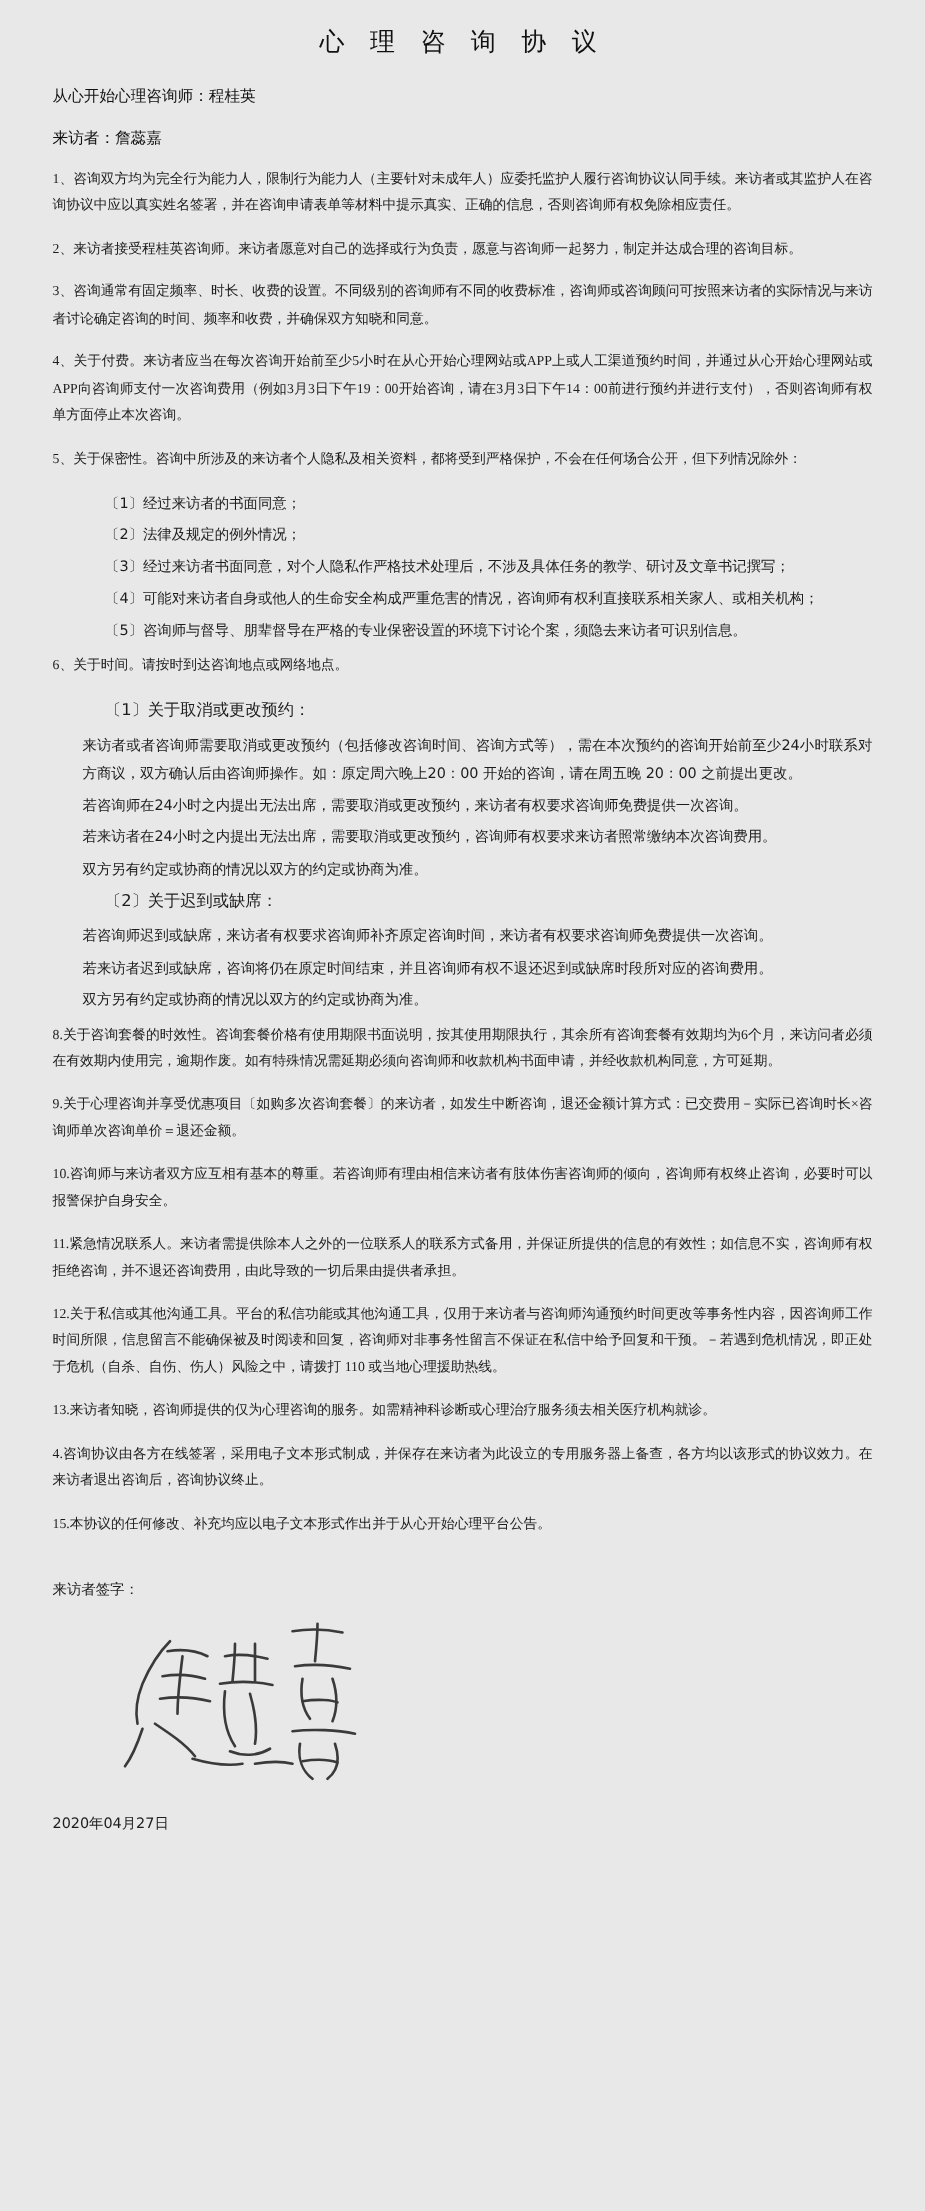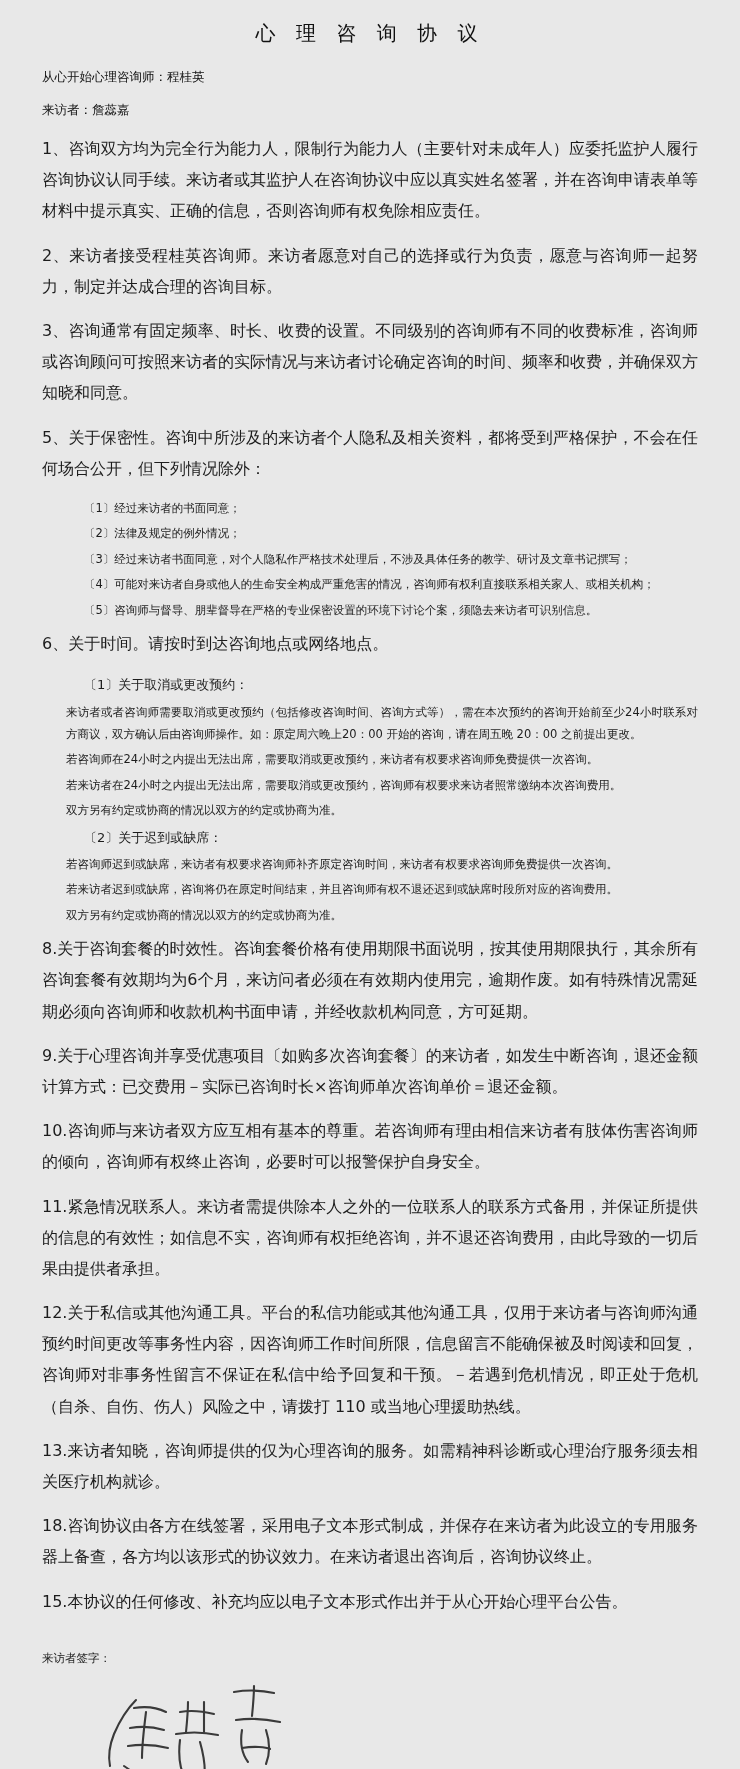--- a/index.html
+++ b/index.html
@@ -36,26 +36,27 @@
     color: #111;
     margin: 0 0 16px 0;
   }
   .line-visitor {
     font-size: 12.5px;
     font-weight: normal;
     color: #111;
     margin: 0 0 14px 0;
   }
   .clause {
-    font-size: 16px;
+    font-size: 11px;
     line-height: 1.95;
     color: #1c1c1c;
     margin: 0 0 13px 0;
     text-align: justify;
     text-justify: inter-ideograph;
+    font-family: Liberation Serif, serif;
   }
   .sub {
     font-size: 11.5px;
     line-height: 1.95;
     color: #1c1c1c;
     margin: 0 0 3px 0;
     padding-left: 42px;
     text-align: justify;
     text-justify: inter-ideograph;
   }
@@ -105,20 +106,21 @@
 <div class="page">
 
   <div class="doc-title">心 理 咨 询 协 议</div>
 
   <div class="line-counselor">从心开始心理咨询师：程桂英</div>
   <div class="line-visitor">来访者：詹蕊嘉</div>
 
   <p class="clause">1、咨询双方均为完全行为能力人，限制行为能力人（主要针对未成年人）应委托监护人履行咨询协议认同手续。来访者或其监护人在咨询协议中应以真实姓名签署，并在咨询申请表单等材料中提示真实、正确的信息，否则咨询师有权免除相应责任。</p>
   <p class="clause">2、来访者接受程桂英咨询师。来访者愿意对自己的选择或行为负责，愿意与咨询师一起努力，制定并达成合理的咨询目标。</p>
   <p class="clause">3、咨询通常有固定频率、时长、收费的设置。不同级别的咨询师有不同的收费标准，咨询师或咨询顾问可按照来访者的实际情况与来访者讨论确定咨询的时间、频率和收费，并确保双方知晓和同意。</p>
+  <p class="clause">4、关于付费。来访者应当在每次咨询开始前至少5小时在从心开始心理网站或APP上或人工渠道预约时间，并通过从心开始心理网站或APP向咨询师支付一次咨询费用（例如3月3日下午19：00开始咨询，请在3月3日下午14：00前进行预约并进行支付），否则咨询师有权单方面停止本次咨询。</p>
   <p class="clause">5、关于保密性。咨询中所涉及的来访者个人隐私及相关资料，都将受到严格保护，不会在任何场合公开，但下列情况除外：</p>
 
   <p class="sub">〔1〕经过来访者的书面同意；</p>
   <p class="sub">〔2〕法律及规定的例外情况；</p>
   <p class="sub">〔3〕经过来访者书面同意，对个人隐私作严格技术处理后，不涉及具体任务的教学、研讨及文章书记撰写；</p>
   <p class="sub">〔4〕可能对来访者自身或他人的生命安全构成严重危害的情况，咨询师有权利直接联系相关家人、或相关机构；</p>
   <p class="sub">〔5〕咨询师与督导、朋辈督导在严格的专业保密设置的环境下讨论个案，须隐去来访者可识别信息。</p>
 
   <div class="gap-sm"></div>
 
@@ -134,21 +136,21 @@
   <p class="sub-body">双方另有约定或协商的情况以双方的约定或协商为准。</p>
 
   <div class="gap-sm"></div>
 
   <p class="clause">8.关于咨询套餐的时效性。咨询套餐价格有使用期限书面说明，按其使用期限执行，其余所有咨询套餐有效期均为6个月，来访问者必须在有效期内使用完，逾期作废。如有特殊情况需延期必须向咨询师和收款机构书面申请，并经收款机构同意，方可延期。</p>
   <p class="clause">9.关于心理咨询并享受优惠项目〔如购多次咨询套餐〕的来访者，如发生中断咨询，退还金额计算方式：已交费用－实际已咨询时长×咨询师单次咨询单价＝退还金额。</p>
   <p class="clause">10.咨询师与来访者双方应互相有基本的尊重。若咨询师有理由相信来访者有肢体伤害咨询师的倾向，咨询师有权终止咨询，必要时可以报警保护自身安全。</p>
   <p class="clause">11.紧急情况联系人。来访者需提供除本人之外的一位联系人的联系方式备用，并保证所提供的信息的有效性；如信息不实，咨询师有权拒绝咨询，并不退还咨询费用，由此导致的一切后果由提供者承担。</p>
   <p class="clause">12.关于私信或其他沟通工具。平台的私信功能或其他沟通工具，仅用于来访者与咨询师沟通预约时间更改等事务性内容，因咨询师工作时间所限，信息留言不能确保被及时阅读和回复，咨询师对非事务性留言不保证在私信中给予回复和干预。－若遇到危机情况，即正处于危机（自杀、自伤、伤人）风险之中，请拨打 110 或当地心理援助热线。</p>
   <p class="clause">13.来访者知晓，咨询师提供的仅为心理咨询的服务。如需精神科诊断或心理治疗服务须去相关医疗机构就诊。</p>
-  <p class="clause">18.咨询协议由各方在线签署，采用电子文本形式制成，并保存在来访者为此设立的专用服务器上备查，各方均以该形式的协议效力。在来访者退出咨询后，咨询协议终止。</p>
+  <p class="clause">4.咨询协议由各方在线签署，采用电子文本形式制成，并保存在来访者为此设立的专用服务器上备查，各方均以该形式的协议效力。在来访者退出咨询后，咨询协议终止。</p>
   <p class="clause">15.本协议的任何修改、补充均应以电子文本形式作出并于从心开始心理平台公告。</p>
 
   <div class="sign-label">来访者签字：</div>
 
   <div class="signature-area">
     <svg class="signature-svg" width="260" height="140" viewBox="0 0 260 140">
       <g fill="none" stroke="#3a3a3a" stroke-width="2.1" stroke-linecap="round" stroke-linejoin="round">
         <path d="M52 22 C44 30, 36 42, 30 56 C26 66, 24 78, 26 88"></path>
         <path d="M50 30 C62 28, 74 30, 82 34"></path>
         <path d="M46 50 C58 48, 70 49, 80 52"></path>

